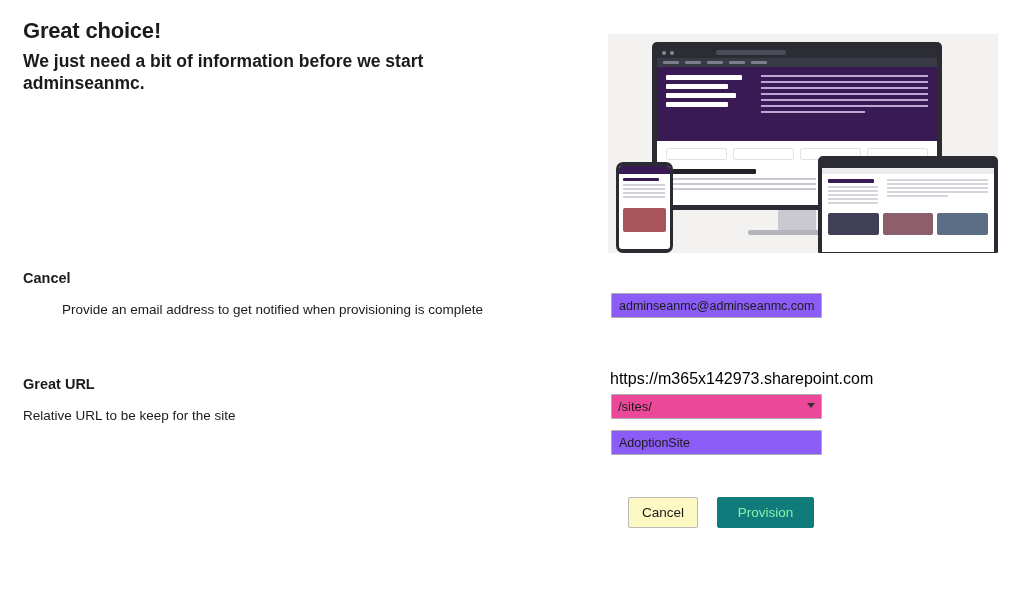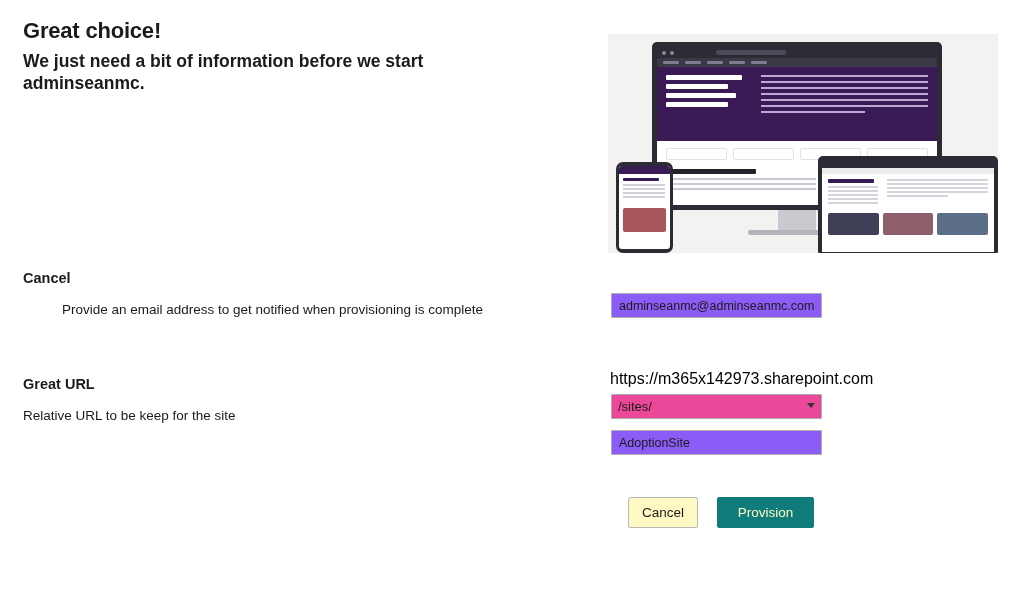--- a/index.html
+++ b/index.html
@@ -316,21 +316,21 @@
     background: #fef9c3;
     border: 1px solid #b9b9b9;
     color: #1b1b1b;
   }
   #provision-button {
     left: 717px;
     top: 497px;
     width: 97px;
     background: #0f7b7b;
     border: 1px solid #0f7b7b;
-    color: #fef9c3;
+    color: #86efac;
   }
 </style>
 </head>
 <body>
 
 <div class="page">
 
   <div class="intro">
     <h1>Great choice!</h1>
     <h2>We just need a bit of information before we start adminseanmc.</h2>

